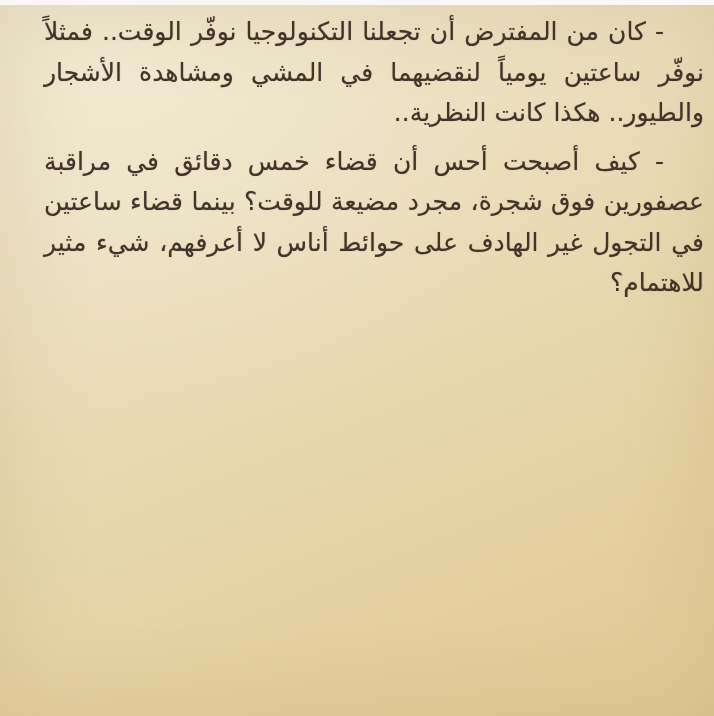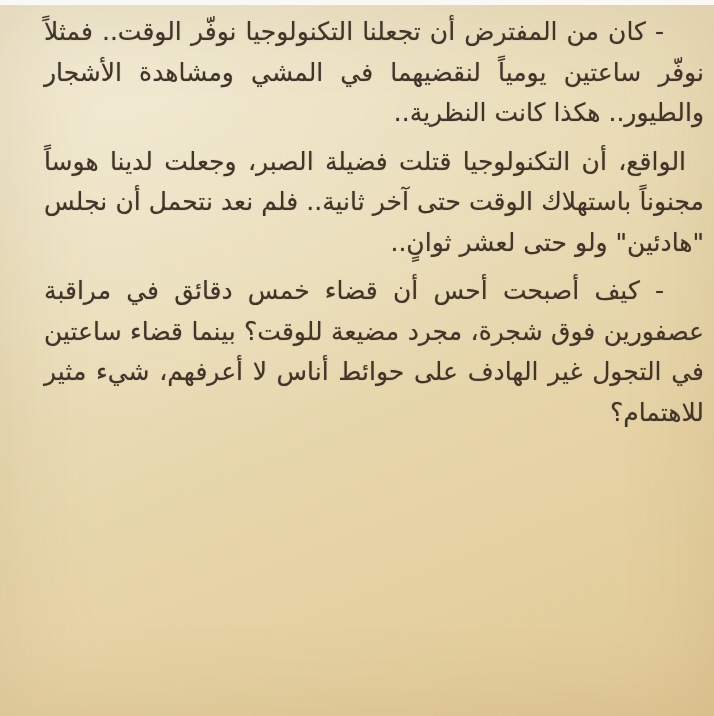--- a/index.html
+++ b/index.html
@@ -58,16 +58,15 @@
   .indent-sm { text-indent: 18px; }
 </style>
 </head>
 <body>
 
 <div class="photo">
   <div class="top-strip"></div>
   <div class="paper"></div>
   <div class="text-block">
     <p class="para indent-lg">- كان من المفترض أن تجعلنا التكنولوجيا نوفّر الوقت.. فمثلاً نوفّر ساعتين يومياً لنقضيهما في المشي ومشاهدة الأشجار والطيور.. هكذا كانت النظرية..</p>
-    <p class="para indent-sm">الواقع، أن التكنولوجيا قتلت فضيلة الصبر، وجعلت لدينا هوساً مجنوناً باستهلاك الوقت حتى آخر ثانية.. فلم نعد نتحمل أن نجلس "هادئين" ولو حتى لعشر ثوانٍ..</p>
     <p class="para indent-lg">- كيف أصبحت أحس أن قضاء خمس دقائق في مراقبة عصفورين فوق شجرة، مجرد مضيعة للوقت؟ بينما قضاء ساعتين في التجول غير الهادف على حوائط أناس لا أعرفهم، شيء مثير للاهتمام؟</p>
   </div>
 </div>
 
 </body></html>

